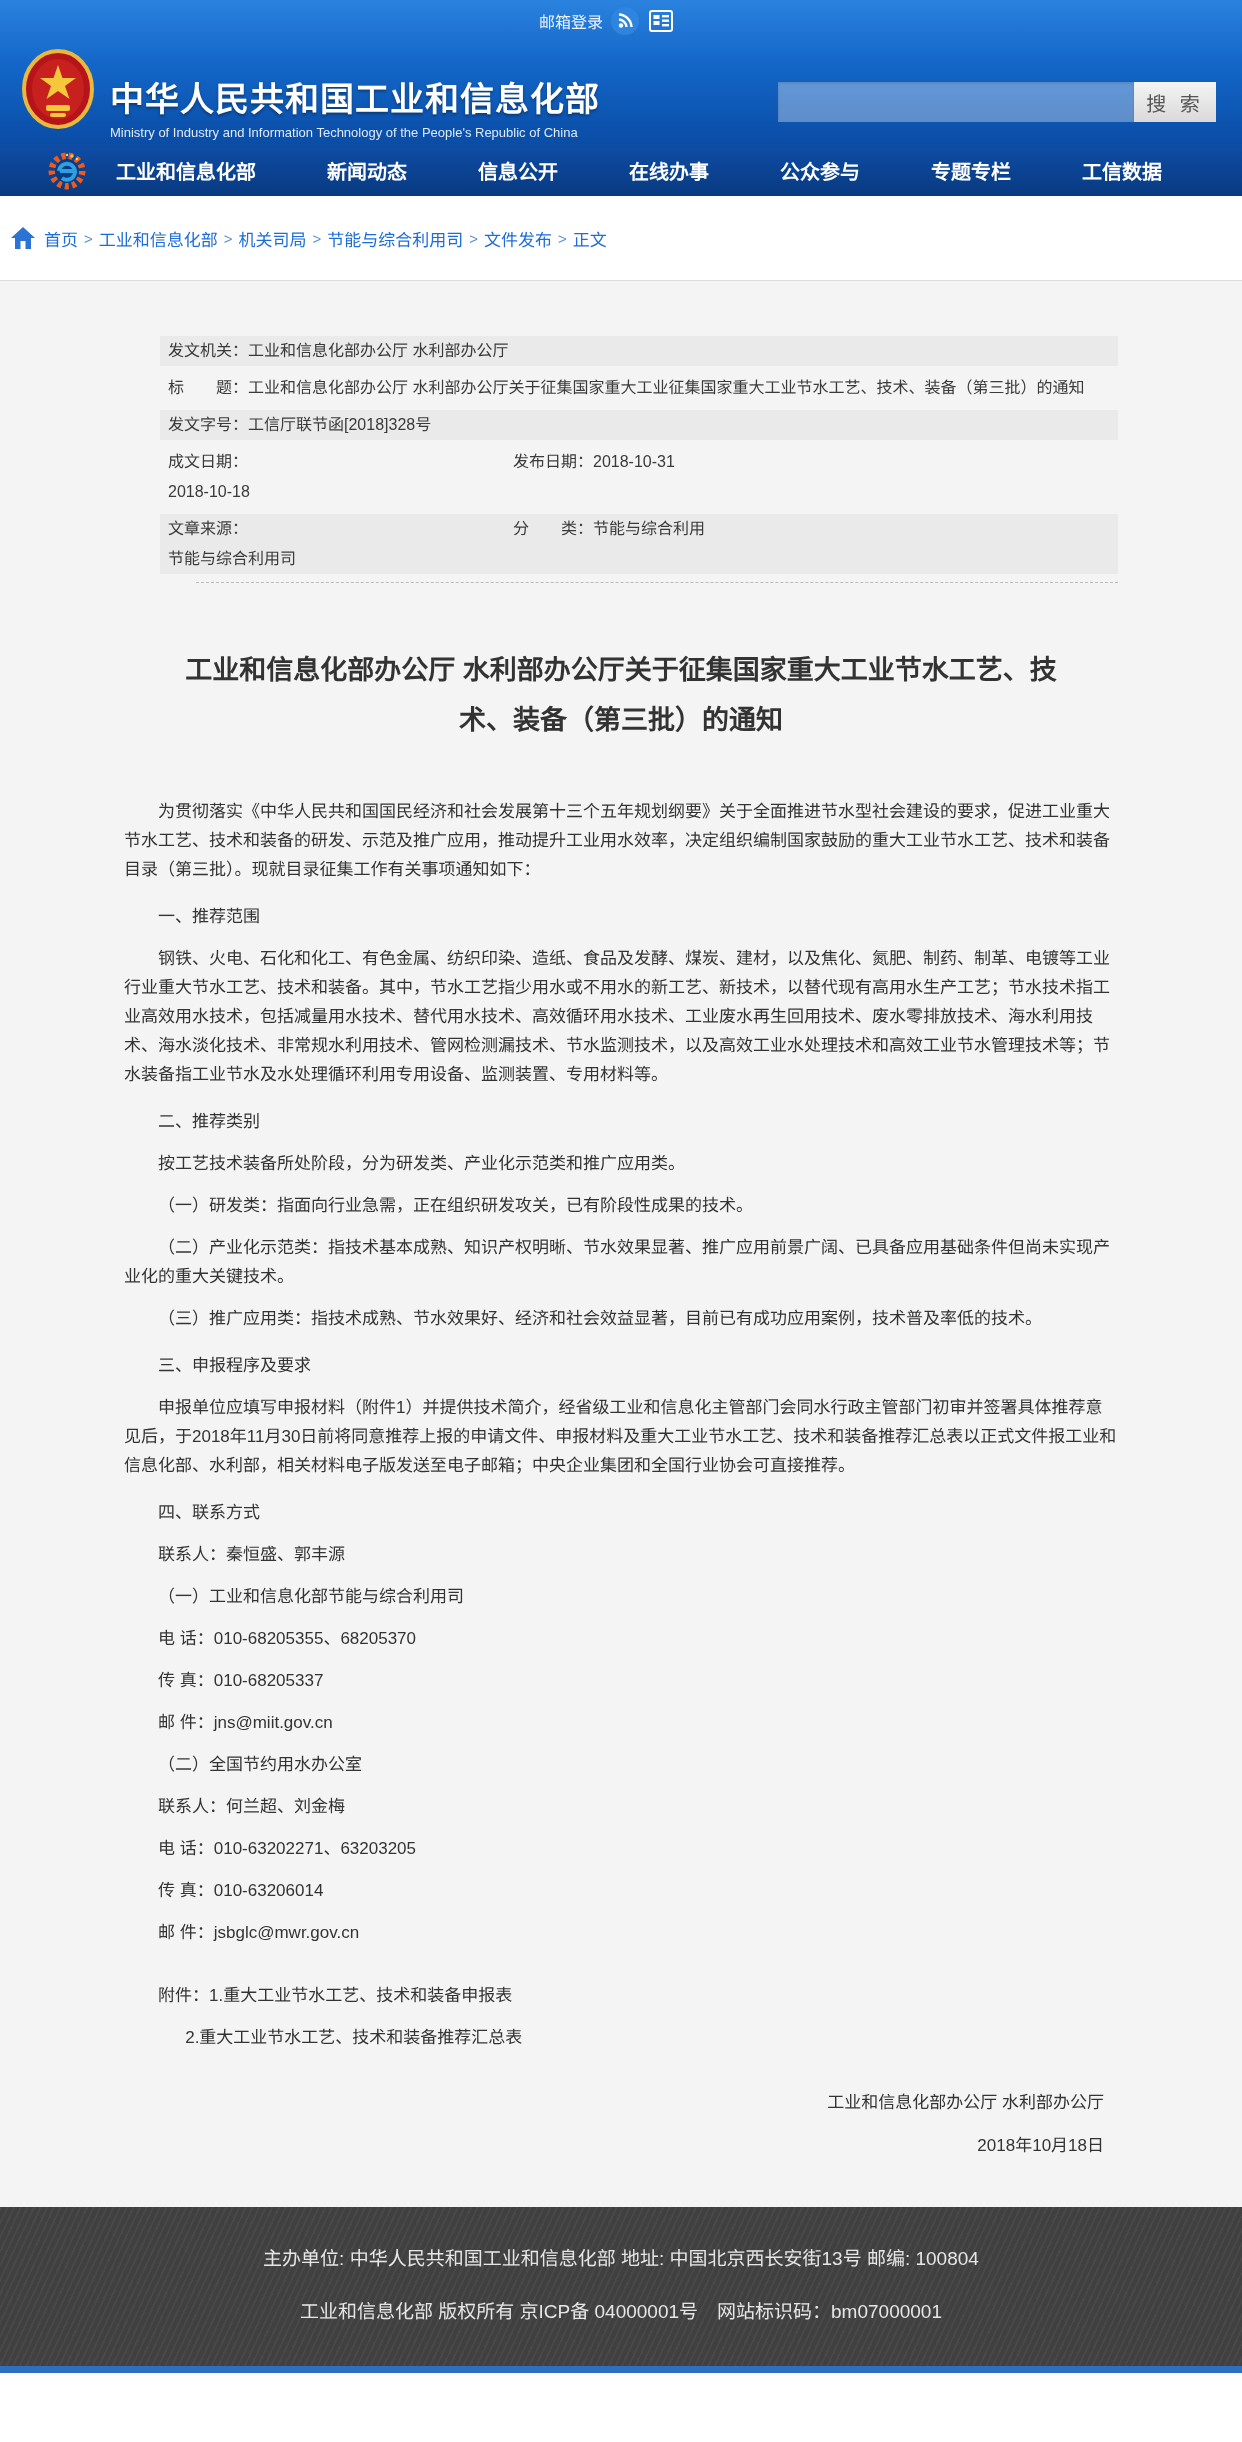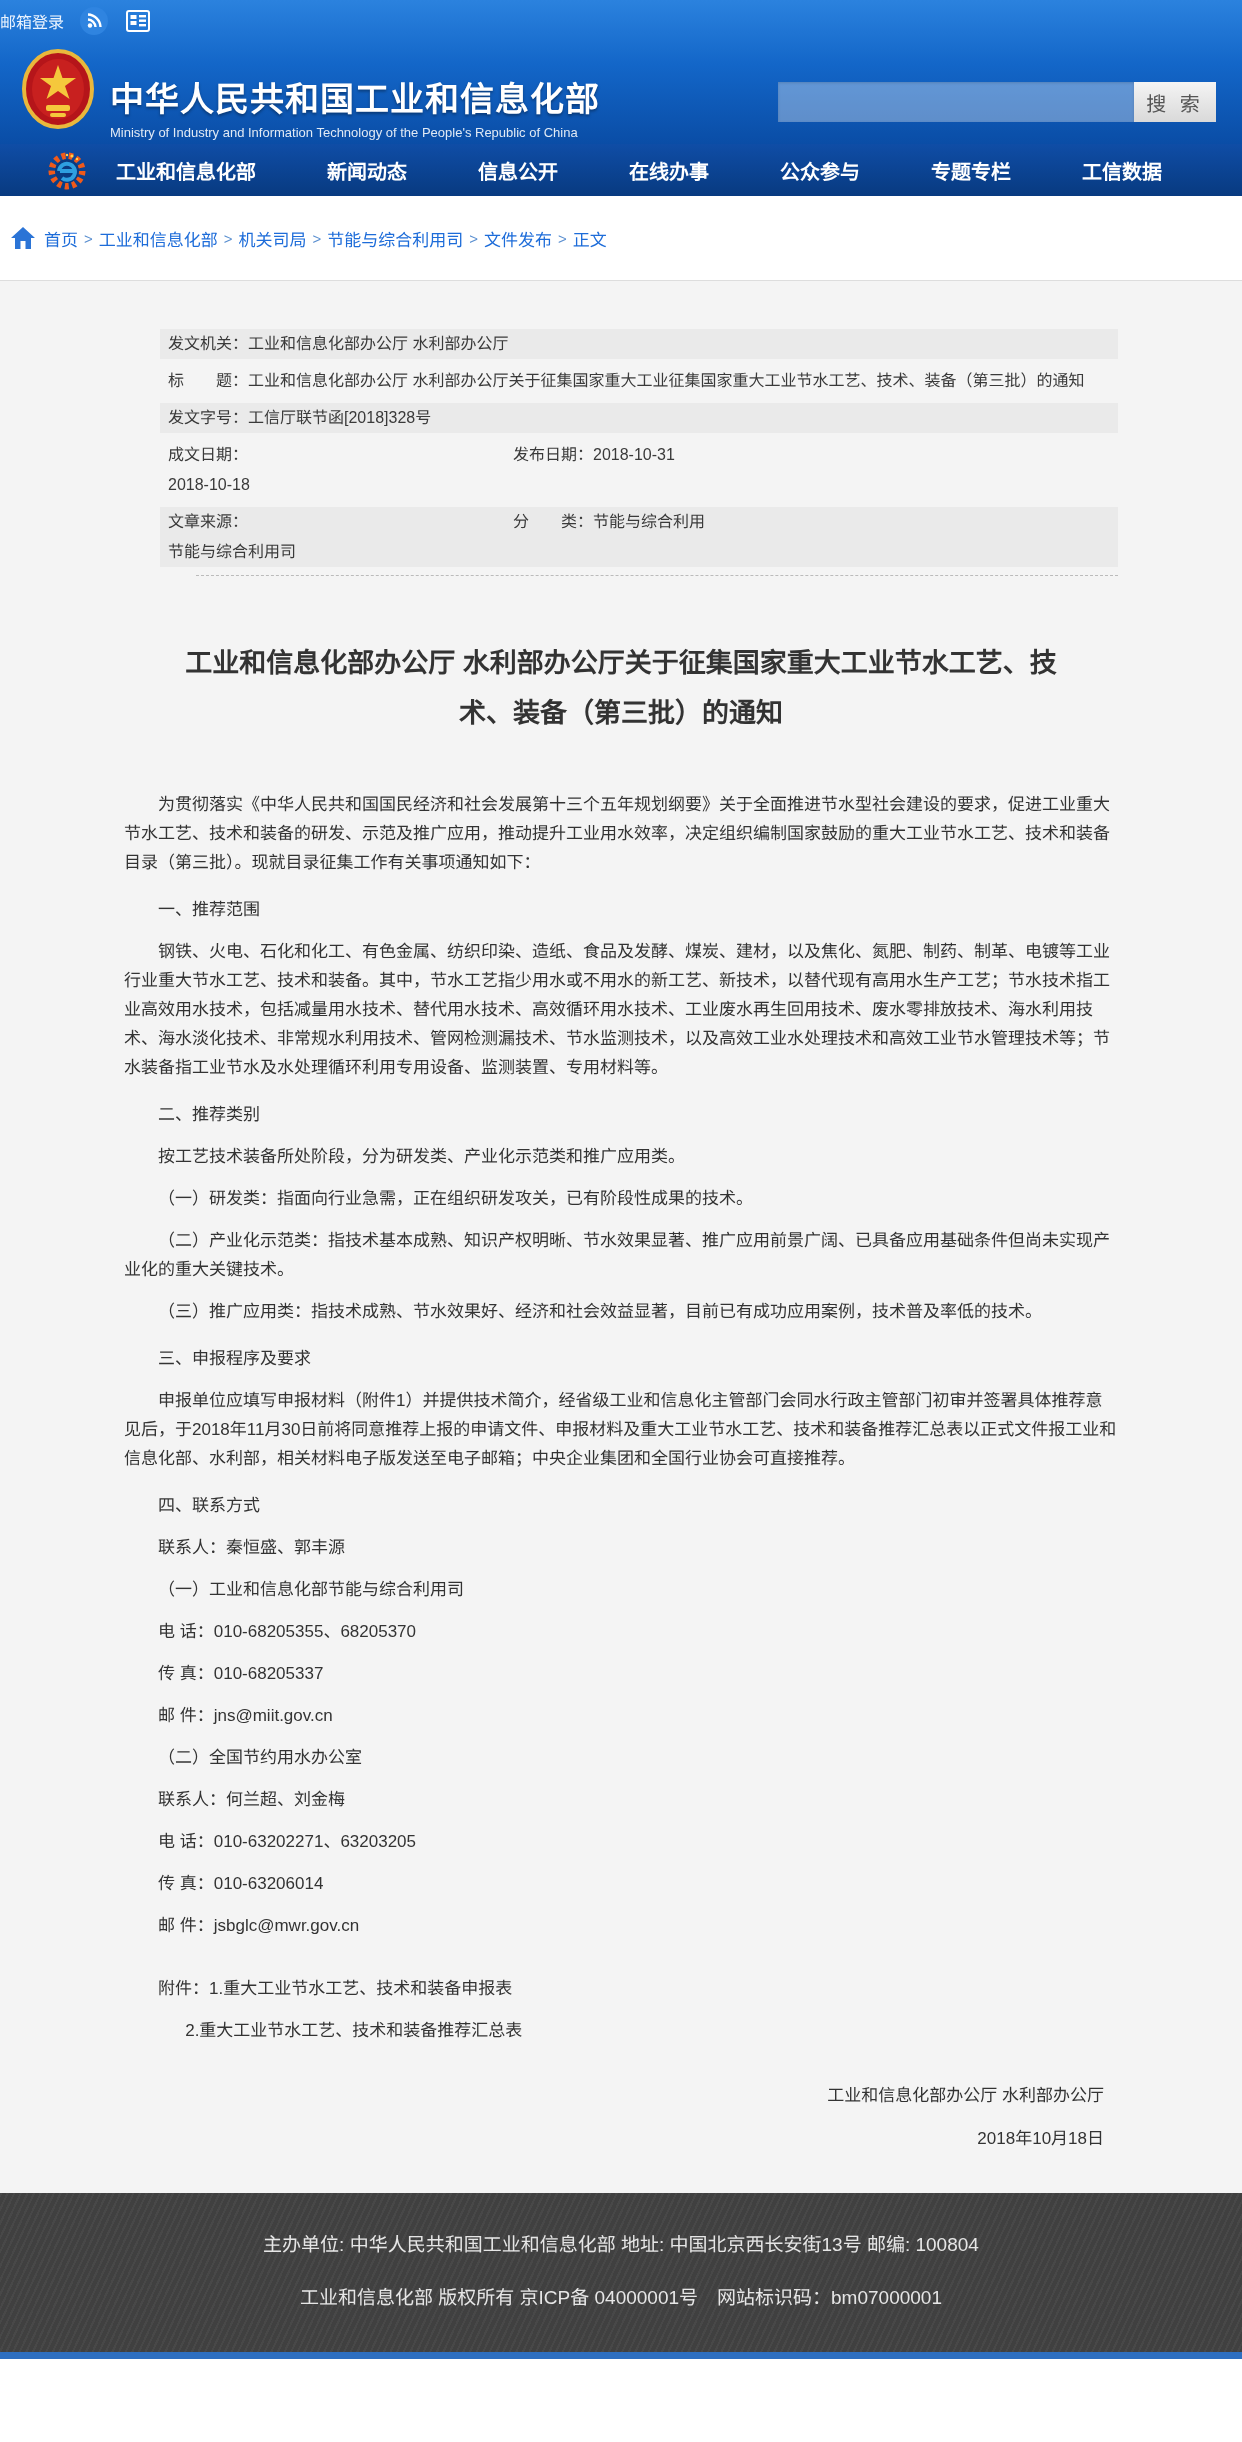--- a/index.html
+++ b/index.html
@@ -1,20 +1,20 @@
 <!DOCTYPE html>
 <html lang="zh-CN"><head>
 <meta charset="utf-8">
 <style>
   * { margin:0; padding:0; box-sizing:border-box; }
   html,body { width:1242px; background:#fff; font-family:"Liberation Sans","DejaVu Sans",sans-serif; }
 
   
   .site-header { background:linear-gradient(180deg,#2b82de 0%, #1366c8 45%, #0a4da6 100%); }
-  .topbar { height:42px; display:flex; justify-content:flex-start; align-items:center; gap:16px; padding-right:28px; }
+  .topbar { height:42px; display:flex; justify-content:center; align-items:center; gap:8px; padding-right:28px; }
   .topbar .email-login { color:#eaf3fe; font-size:16px; text-decoration:none; }
   .round-icon { width:28px; height:28px; border-radius:50%; background:#2f84e0; display:flex; align-items:center; justify-content:center; }
   .header-main { height:102px; display:flex; align-items:center; padding:0 26px 8px 20px; }
   .emblem { width:76px; height:84px; flex:0 0 auto; margin-right:14px; }
   .title-block { flex:1 1 auto;margin-top:40px; }
   .site-title { color:#fff; font-size:34px; font-weight:bold; letter-spacing:1px; text-shadow:0 2px 3px rgba(0,0,0,.35); line-height:40px; }
   .site-subtitle { color:rgba(255,255,255,.88); font-size:13px; margin-top:6px; }
   .search-area { display:flex; align-items:center; align-self:flex-end; margin-bottom:14px; }
   .search-input { width:356px; height:40px; border:none; outline:none; background:rgba(255,255,255,.34); box-shadow:inset 0 1px 3px rgba(0,0,0,.15); font-size:17px; color:#fff; padding:0 10px; }
   .search-btn { width:82px; height:40px; border:none; background:linear-gradient(180deg,#f4f4f4,#d9d9d9); color:#555; font-size:20px; letter-spacing:4px; cursor:pointer; font-family:inherit; }
@@ -26,21 +26,21 @@
   .nav-item { color:#fff; font-size:20px; font-weight:bold; text-decoration:none; white-space:nowrap; }
 
   
   .breadcrumb-bar { background:#fff; height:84px; display:flex; align-items:center; padding-left:10px; }
   .crumb { color:#1d6cd9; font-size:17px; text-decoration:none; margin:0 6px; }
   .crumb-sep { color:#5a8fd0; font-size:15px; }
   .home-icon { margin-right:2px; display:inline-flex; }
 
   
   .main { background:#f4f4f4; border-top:1px solid #ddd; padding:48px 0 44px; }
-  .content { width:994px; margin:0 auto; }
+  .content { width:994px; margin:7px auto; }
 
   
   .meta-table { margin-left:36px; font-size:16px; color:#3a3a3a; }
   .meta-row { min-height:30px; line-height:30px; padding-left:8px; margin-bottom:7px; display:flex; }
   .meta-row.gray { background:#eaeaea; }
   .meta-label { white-space:pre; }
   .meta-pair-1 { width:345px; display:flex;flex-direction:column; }
   .meta-sep { border-bottom:1px dashed #bbb; margin-top:8px; margin-left:36px; }
 
   

